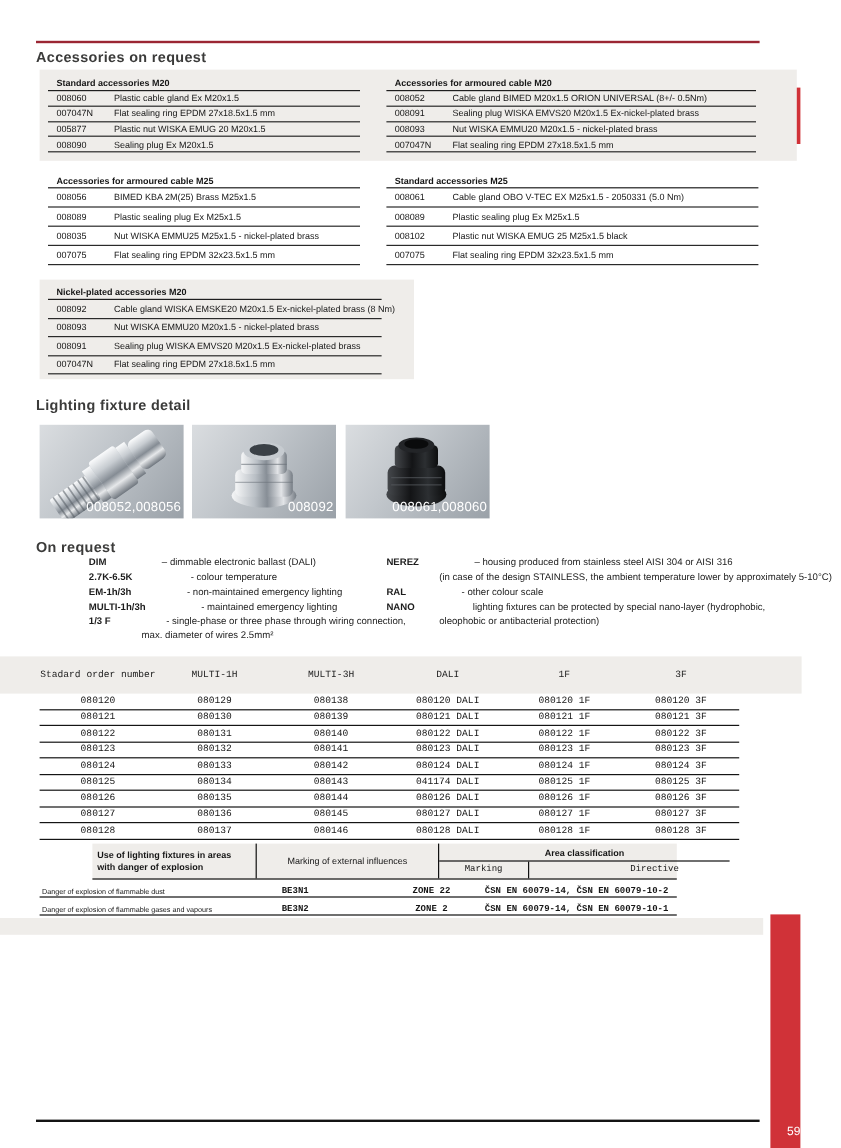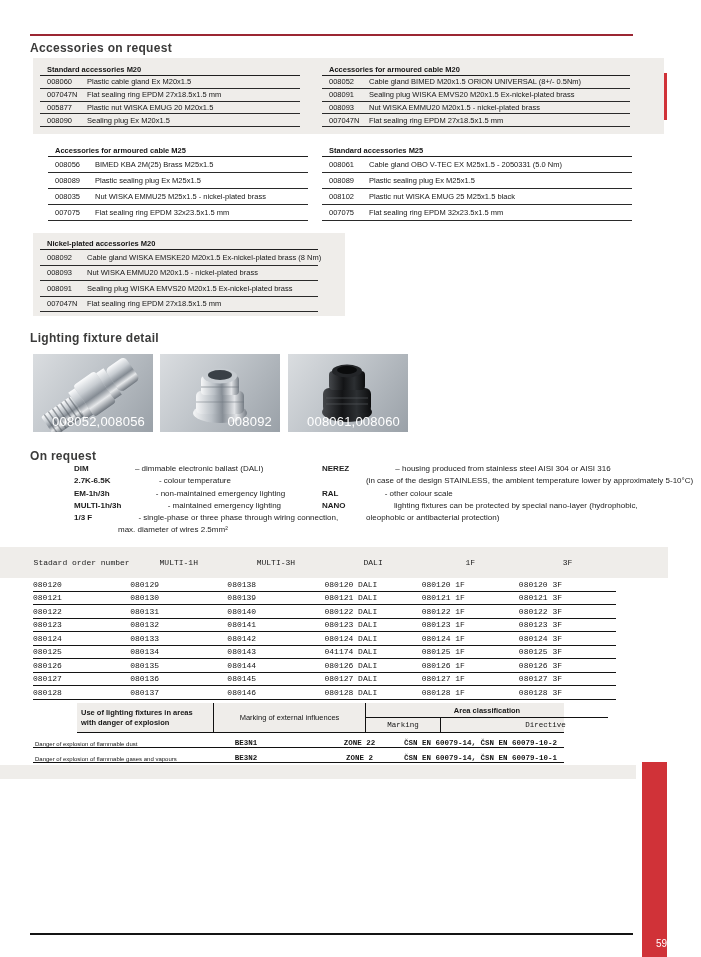--- a/index.html
+++ b/index.html
@@ -22,48 +22,48 @@
   .h2.light{left:30px;top:331px;}
   .h2.onreq{left:30px;top:449px;}
 
   .panel{background:var(--panel-gray);}
   .panel1{left:33px;top:58px;width:631px;height:76px;}
   .panel3{left:33px;top:233px;width:312px;height:83px;}
 
   .acc-table{font-size:7.5px;color:var(--ink);}
   .acc-title{font-weight:bold;padding-left:7px;border-bottom:1px solid #1f1f1f;display:flex;align-items:center;height:13px;white-space:nowrap;}
   .acc-row{display:flex;align-items:center;border-bottom:1px solid #2a2a2a;padding-left:7px;white-space:nowrap;}
-  .acc-row .code{width:40px;flex:none;}
+  .acc-row .code{width:48px;flex:none;}
   .acc-row .desc{flex:1;}
   .rh13 .acc-row{height:12.8px;}
   .rh16 .acc-row{height:16px;}
   .rh15 .acc-row{height:15.5px;}
 
   .t1{left:40px;top:63px;width:260px;}
   .t2{left:322px;top:63px;width:308px;}
-  .t3{left:48px;top:144px;width:260px;}
+  .t3{left:40px;top:144px;width:260px;}
   .t4{left:322px;top:144px;width:310px;}
   .t5{left:40px;top:237px;width:278px;}
 
   .photo{top:354px;width:120px;height:78px;background:linear-gradient(125deg,#dadde0 0%,#c2c7cc 40%,#9aa1a8 100%);overflow:hidden;}
   .photo svg{display:block;width:100%;height:100%;}
-  .caption{position:absolute;right:8px;bottom:3px;color:#ffffff;font-size:13px;letter-spacing:.2px;}
+  .caption{position:absolute;right:2px;bottom:3px;color:#ffffff;font-size:11px;letter-spacing:.2px;}
 
   .req-line{height:12.3px;font-size:8px;color:#1c1c1c;white-space:nowrap;}
   .req-line b,.req-line span{white-space:pre;padding-left:44px;}
   .req-col-left{left:30px;top:464px;}
   .req-col-right{left:278px;top:464px;}
 
   .order-band{left:0;top:547px;width:668px;height:31px;background:var(--panel-gray);}
   .order-head{left:33px;top:547px;width:583px;height:31px;display:flex;align-items:center;
               font-family:"Liberation Mono",monospace;font-size:8px;color:#222;}
   .order-head .oc{flex:1;text-align:center;white-space:nowrap;}
   .order-rows{left:33px;top:578px;width:583px;font-family:"Liberation Mono",monospace;font-size:8px;}
   .order-row{display:flex;align-items:center;height:13.5px;border-bottom:1px solid #141414;}
-  .order-row span{flex:1;white-space:nowrap;}
+  .order-row span{flex:1;text-align:center;white-space:nowrap;}
 
   .exp-table{left:33px;top:703px;width:531px;font-size:7.5px;}
   .exp-head{display:flex;height:30px;background:var(--panel-gray);border-bottom:1.5px solid #111;margin-left:44px;}
   .exp-c1{width:137px;flex:none;border-right:1px solid #111;display:flex;align-items:center;padding:0 4px;font-weight:bold;line-height:1.25;}
   .exp-c2{width:152px;flex:none;border-right:1px solid #111;display:flex;align-items:center;justify-content:center;text-align:center;}
   .exp-area{width:242px;flex:none;display:flex;flex-direction:column;}
   .exp-area-title{height:15px;border-bottom:1px solid #111;display:flex;align-items:center;justify-content:center;font-weight:bold;}
   .exp-area-sub{flex:1;display:flex;font-family:"Liberation Mono",monospace;font-size:7.5px;gap:42px;}
   .exp-area-sub .m{width:75px;flex:none;border-right:1px solid #111;display:flex;align-items:center;justify-content:center;}
   .exp-area-sub .d{flex:1;display:flex;align-items:center;justify-content:center;}

